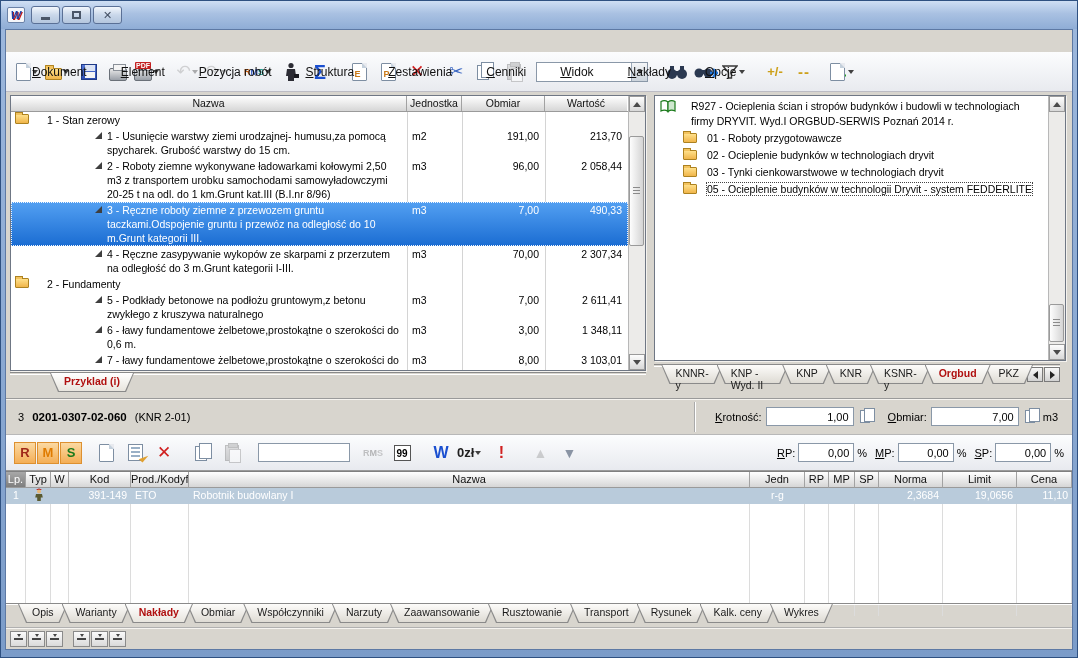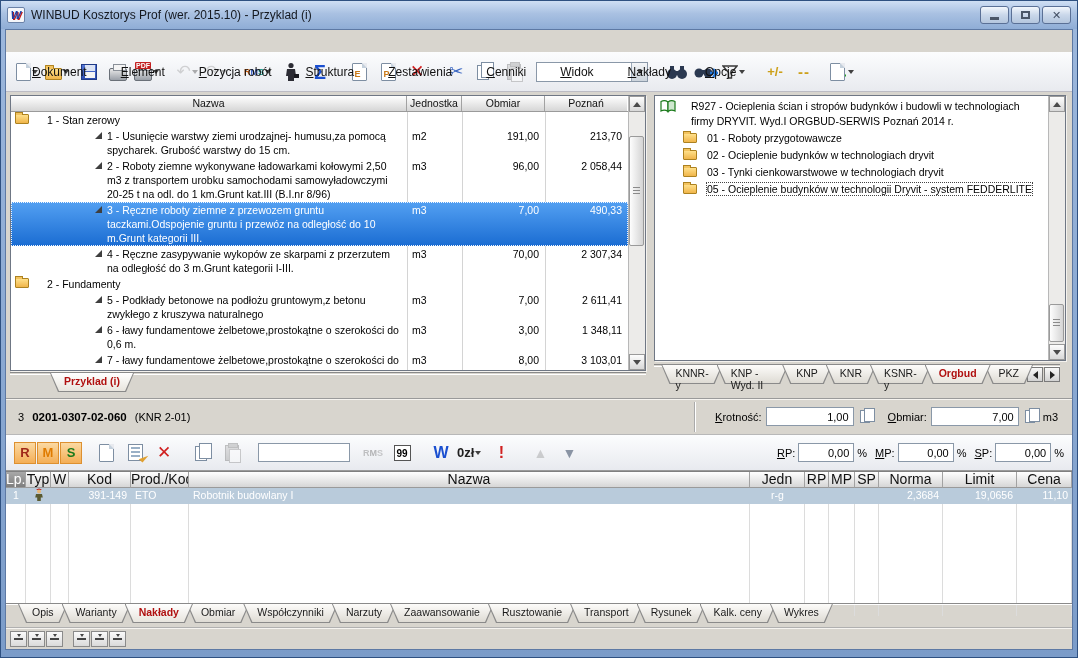--- a/index.html
+++ b/index.html
@@ -126,21 +126,21 @@
   .zlic{font-weight:bold;font-size:13px;color:#202020;}
   .bangic{color:#d02020;font-weight:bold;font-size:16px;}
   .movearrow{font-size:14px;color:#8a94a4;}
   .pctgrp{display:flex;align-items:center;margin-left:4px;}
   .pctgrp .numfield{width:56px;}
   .pctlbl{display:inline-block;margin:0 3px 0 8px;}
   .pctlbl::first-letter{text-decoration:underline;}
   
   .restable{position:absolute;left:0;top:441px;right:0;height:132px;background:#fff;border-top:1px solid #808080;}
   .res-grid{display:grid;grid-template-columns:20px 25px 18px 62px 58px 1fr 55px 24px 26px 24px 64px 74px 55px;}
-  .res-header .hcell{background:linear-gradient(#ffffff,#d6d6d6);border-right:1px solid #a2a2a2;border-bottom:1px solid #9a9a9a;font-size:14px;text-align:center;line-height:15px;height:16px;color:#111;overflow:hidden;}
+  .res-header .hcell{background:linear-gradient(#ffffff,#d6d6d6);border-right:1px solid #a2a2a2;border-bottom:1px solid #9a9a9a;font-size:11px;text-align:center;line-height:15px;height:16px;color:#111;overflow:hidden;}
   .res-header .hcell.dark{background:linear-gradient(#a8a8a8,#7e7e7e);color:#fff;}
   .res-row{height:16px;font-size:10.5px;line-height:15px;color:#000;}
   .res-row .cell{padding:0 4px;overflow:hidden;white-space:nowrap;}
   .res-row.selrow{background:#b9cbdb;color:#fff;}
   .res-row .rnum{text-align:right;}
   .res-row .ctr{text-align:center;}
   .res-row.empty .cell{border-right:1px solid #dcdcdc;height:16px;}
   .workerwrap{display:flex;justify-content:center;}
   
   .bottabs{position:absolute;left:0;top:573px;right:0;height:24px;border-top:1px solid #8a8a8a;box-shadow:inset 0 1px 0 #fff;display:flex;padding-left:12px;}
@@ -152,21 +152,20 @@
   .gapw{width:8px;}
   svg{display:block;}
 </style>
 </head>
 <body>
 
 <div class="window">
 
   <div class="titlebar">
     <div class="app-logo">W</div>
-    <div class="title-text">WINBUD Kosztorys Prof (wer. 2015.10) - Przyklad (i)</div>
     <div class="winbtns">
       <div class="winbtn">
           <span class="glyph-min"></span>
         </div>
       <div class="winbtn">
           <span class="glyph-max"></span>
         </div>
       <div class="winbtn">
           <span class="glyph-close">✕</span>
         </div>
@@ -306,21 +305,21 @@
       </div>
     </div>
 
     <div class="upper">
 
       <div class="panel left-panel">
         <div class="est-header">
           <div class="hc" style="width:396px">Nazwa</div>
           <div class="hc" style="width:55px">Jednostka</div>
           <div class="hc" style="width:83px">Obmiar</div>
-          <div class="hc" style="width:82px;border-right:none">Poznań</div>
+          <div class="hc" style="width:82px;border-right:none">Wartość</div>
         </div>
         <div class="est-body" id="est-body">
           <div class="gridline" style="left:396px"></div>
           <div class="gridline" style="left:451px"></div>
           <div class="gridline" style="left:534px"></div>
         <div class="est-row group">
               <div class="c name"><span class="minifolder"></span><span class="nm">1 - Stan zerowy</span></div>
               <div class="c unitc"></div>
               <div class="c num"></div>
               <div class="c num"></div>

